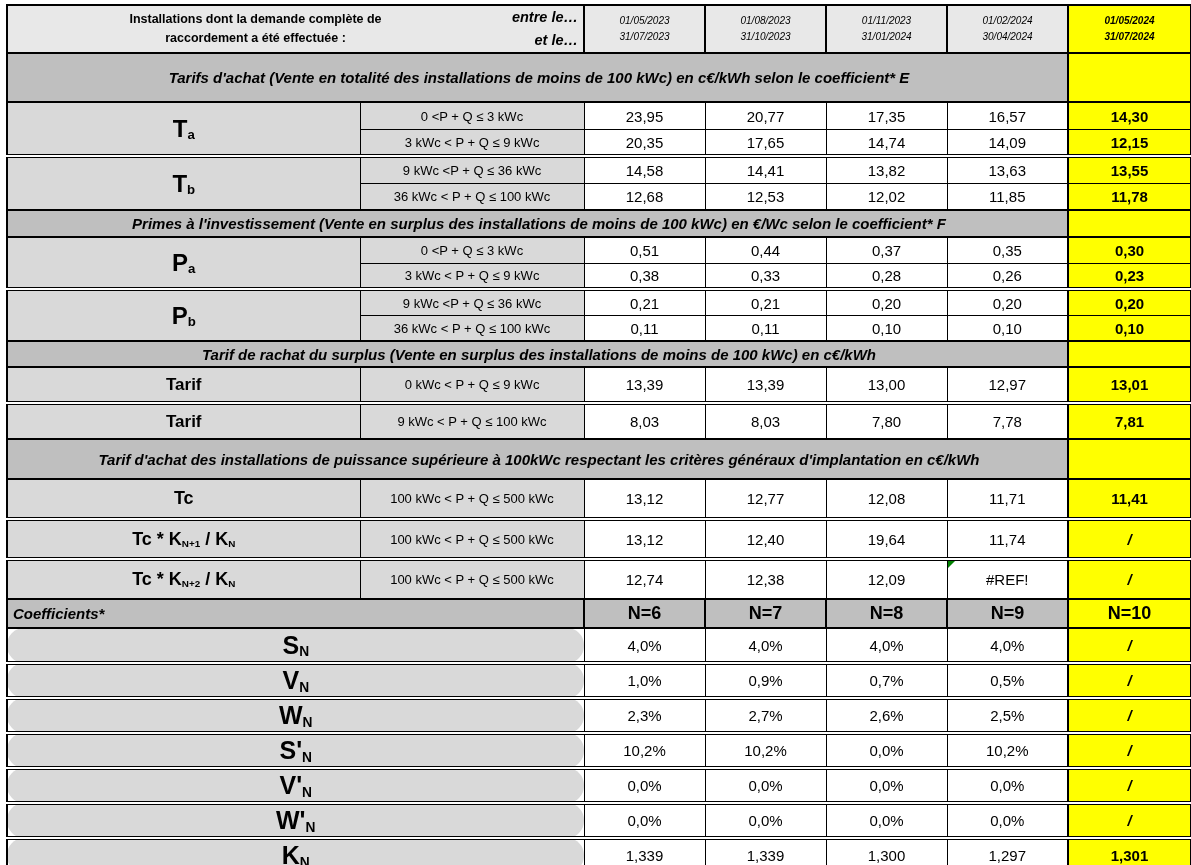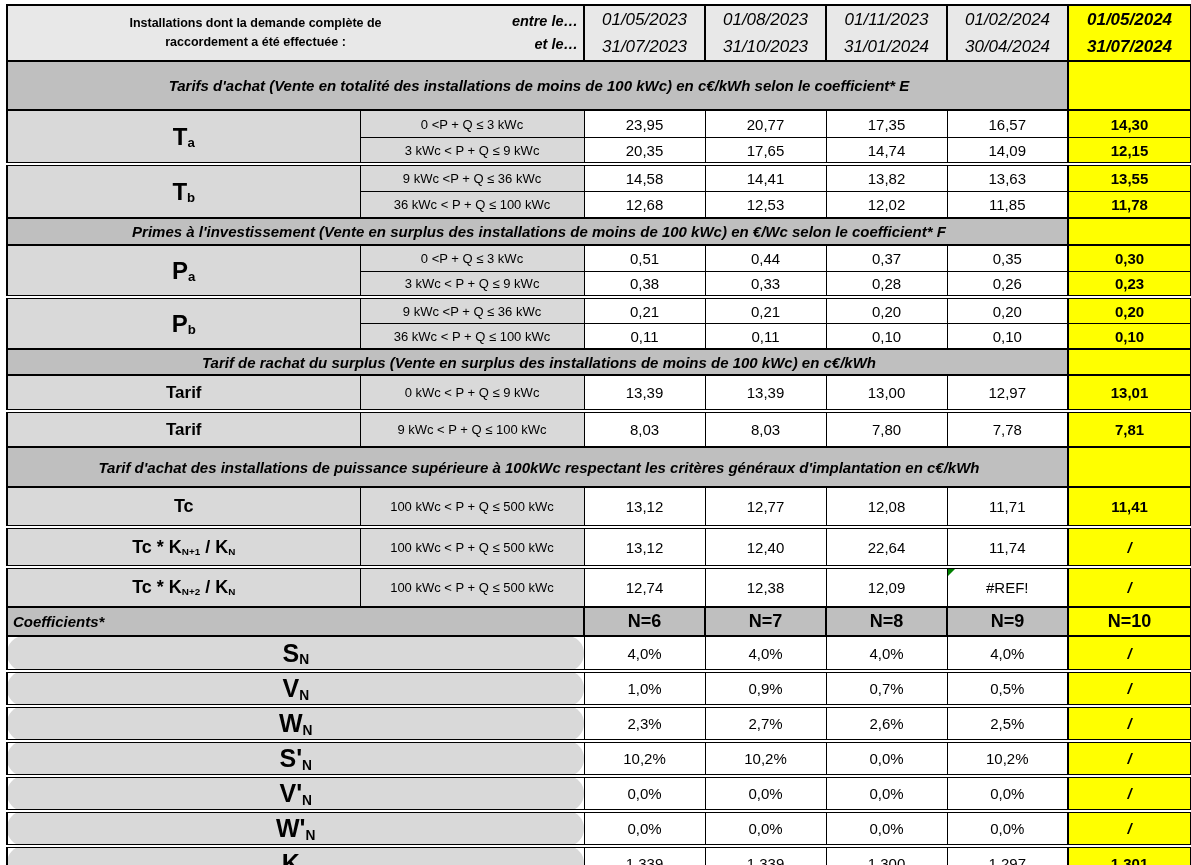--- a/index.html
+++ b/index.html
@@ -32,21 +32,21 @@
   tr.rh28 { height: 40px; }
   tr.rh29 { height: 29px; }
   tr.rh35 { height: 35px; }
 
   
   tr.header-row td { border-width: 2px; }
   td.head-left { padding: 0 0 0 4px; background: #e8e8e8; }
   .head-inner { display: flex; align-items: center; height: 100%; }
   .head-title { flex: 1; font-weight: bold; font-size: 12.5px; line-height: 1.55; text-align: center; }
   .head-dirs { width: 84px; text-align: right; font-weight: bold; font-style: italic; font-size: 14.5px; line-height: 1.6; padding-right: 5px; }
-  td.period { background: #e8e8e8; font-style: italic; font-size: 17px; line-height: 1.6; }
+  td.period { background: #e8e8e8; font-style: italic; font-size: 10px; line-height: 1.6; }
   td.period-hot { background: #ffff00; font-weight: bold; border: 2px solid #000; }
 
   
   tr.band td { border-top: 2px solid #000; border-bottom: 2px solid #000; }
   td.band-cell {
     background: #bfbfbf; font-weight: bold; font-style: italic;
     font-size: 15px; text-align: center; padding-left: 5px;
   }
   td.band-y { background: #ffff00; border-left: 2px solid #000; }
 
@@ -245,21 +245,21 @@
     <td class="val">12,77</td>
     <td class="val">12,08</td>
     <td class="val">11,71</td>
     <td class="val yellowcol">11,41</td>
   </tr>
   <tr class="rh28 gsep">
     <td class="tclabel"><span>Tc * K</span><sub class="lsub">N+1</sub><span> / K</span><sub class="lsub">N</sub></td>
     <td class="crit">100 kWc &lt; P + Q ≤ 500 kWc</td>
     <td class="val">13,12</td>
     <td class="val">12,40</td>
-    <td class="val">22,64</td>
+    <td class="val">19,64</td>
     <td class="val">11,74</td>
     <td class="val yellowcol slash">/</td>
   </tr>
   <tr class="rh28 gsep">
     <td class="tclabel"><span>Tc * K</span><sub class="lsub">N+2</sub><span> / K</span><sub class="lsub">N</sub></td>
     <td class="crit">100 kWc &lt; P + Q ≤ 500 kWc</td>
     <td class="val">12,74</td>
     <td class="val">12,38</td>
     <td class="val">12,09</td>
     <td class="val ref">#REF!</td>

